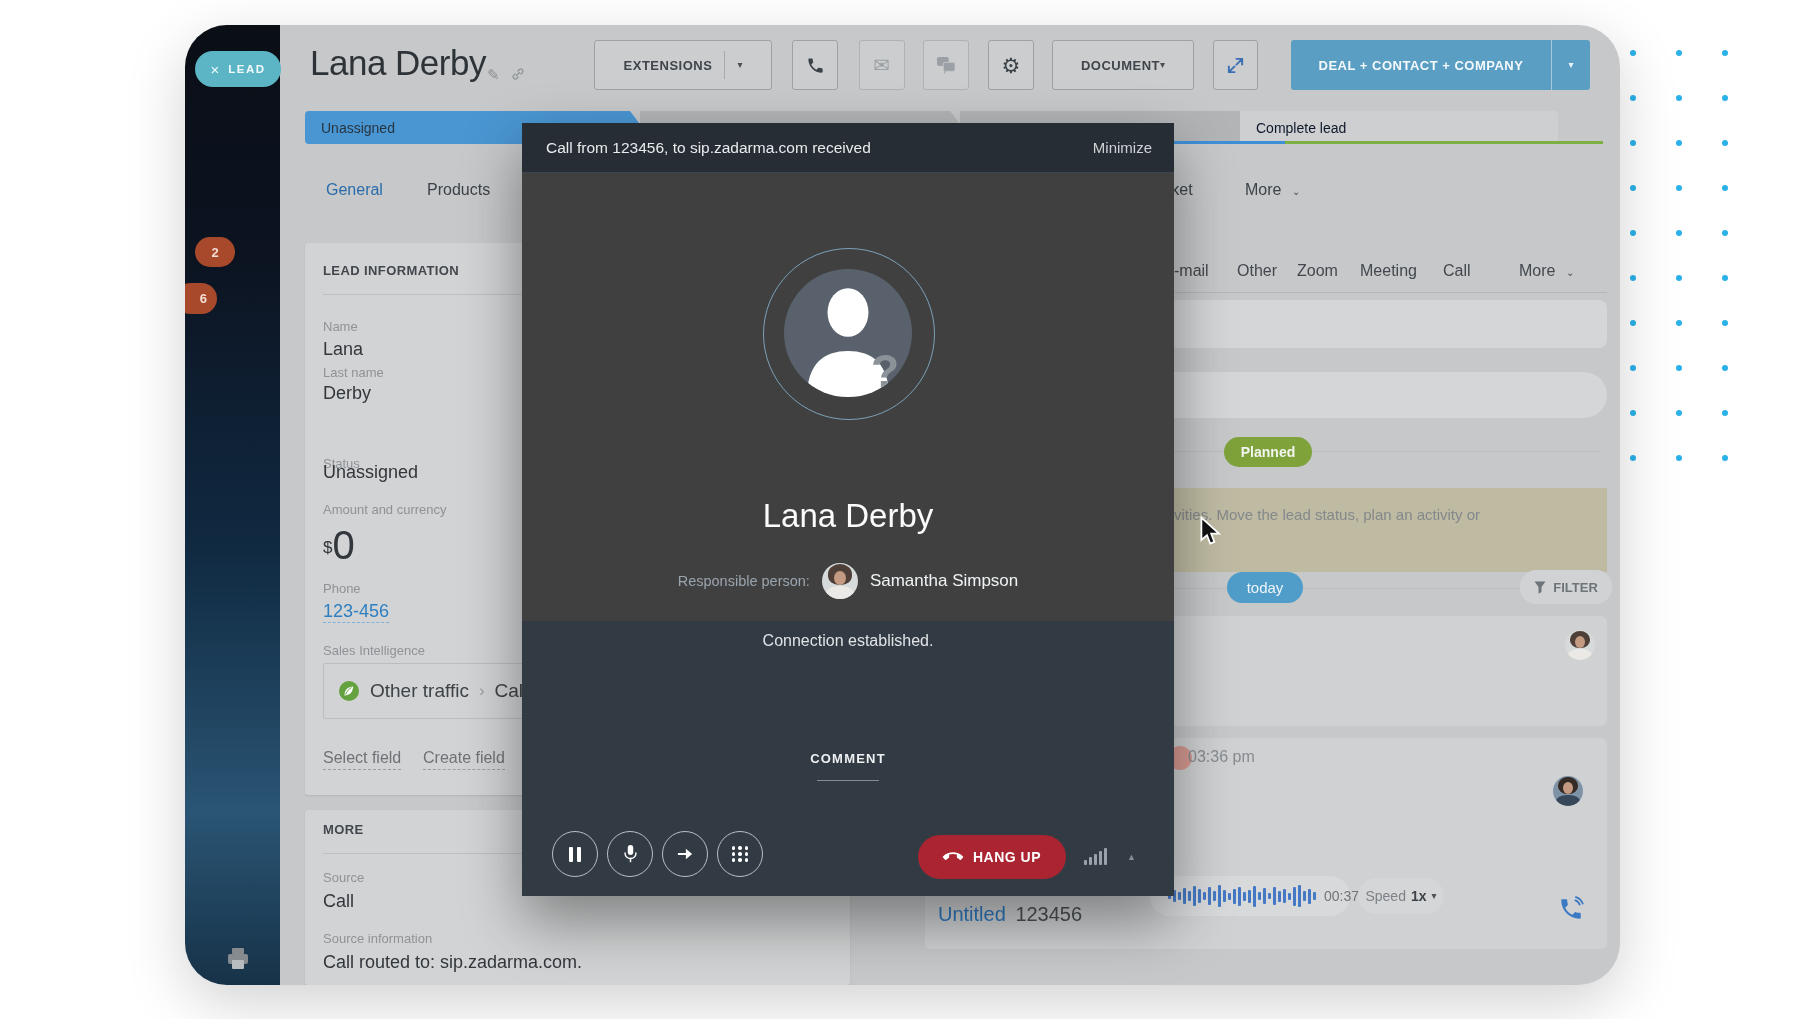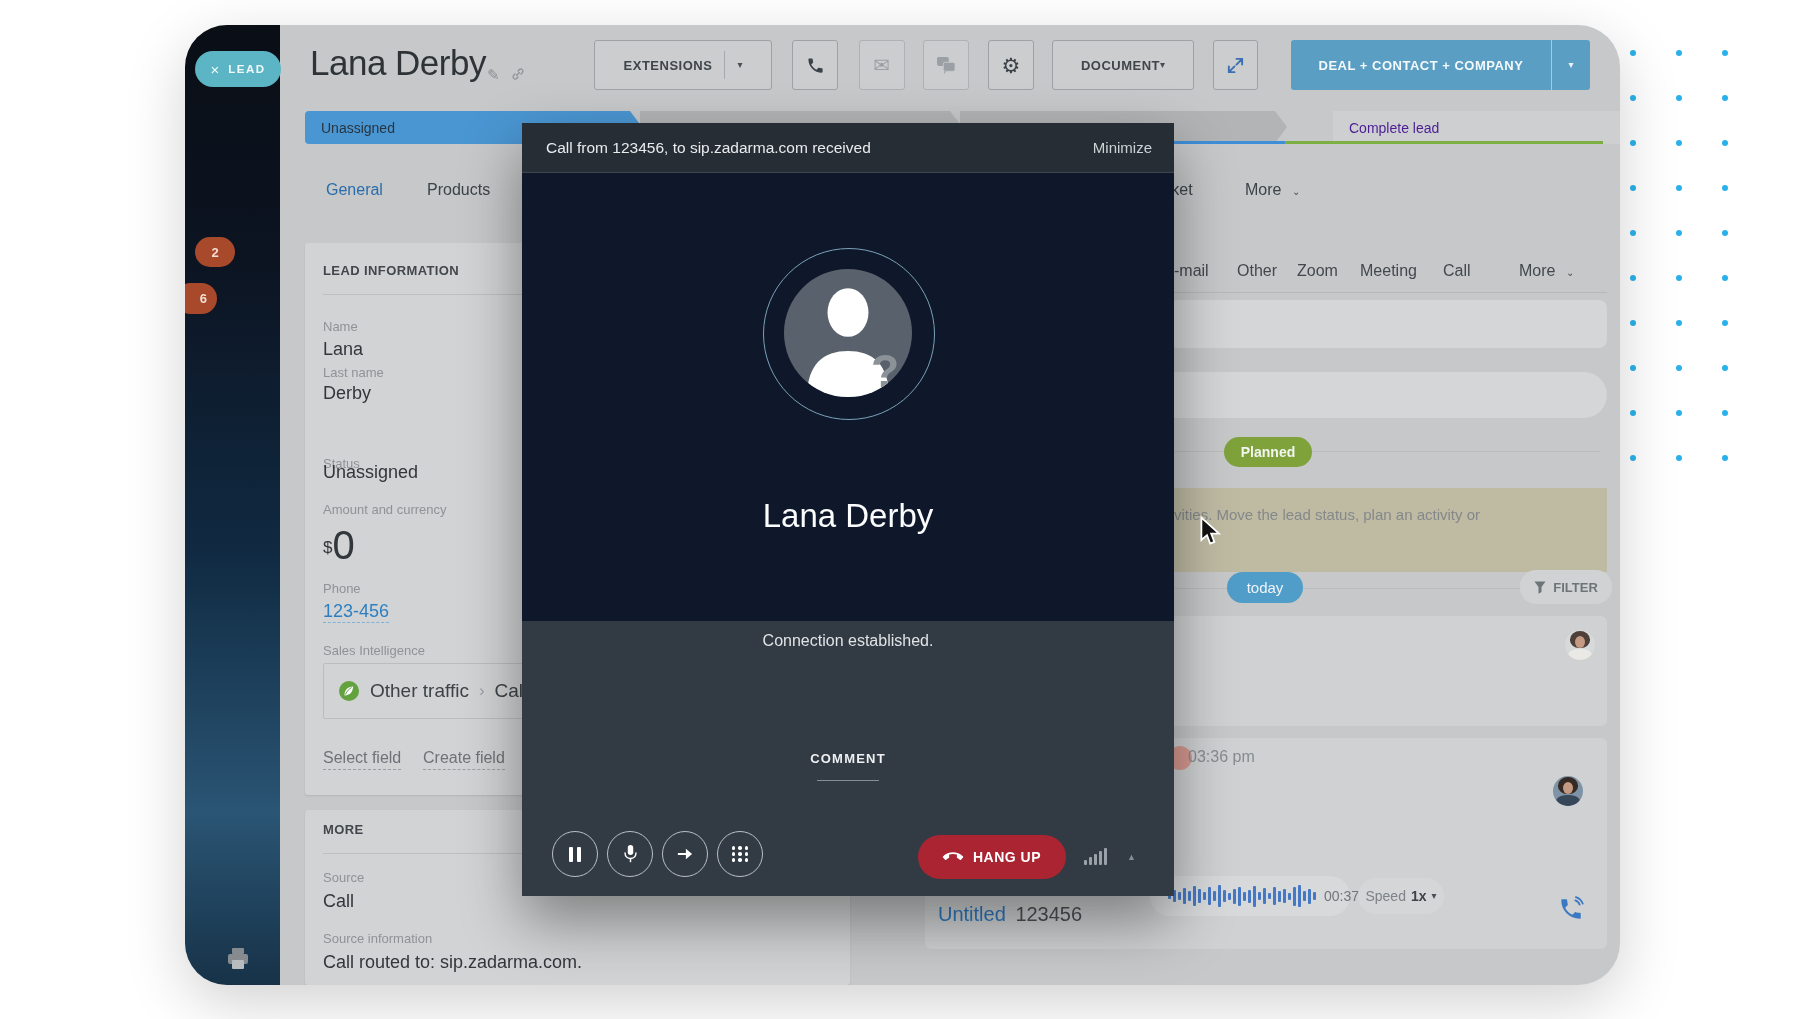--- a/index.html
+++ b/index.html
@@ -32,21 +32,21 @@
   .primary .vsep{background:rgba(255,255,255,.45);height:50px;margin:0}
   .primary .caret{color:#eaf3f8;width:38px;text-align:center}
   
   .stg{position:absolute;top:86px;height:33px;display:flex;align-items:center;padding-left:16px;
        box-sizing:border-box;font-size:14px;color:#273541}
   .stg::after{content:"";position:absolute;left:100%;top:0;border-top:16.5px solid transparent;
               border-bottom:16.5px solid transparent;border-left:12px solid}
   .s1{left:120px;width:325px;background:#4a96d2;border-radius:4px 0 0 4px}.s1::after{border-left-color:#4a96d2}
   .s2{left:455px;width:310px;background:#b2b4b6}.s2::after{border-left-color:#b2b4b6}
   .s3{left:775px;width:315px;background:#b2b4b6}.s3::after{border-left-color:#b2b4b6}
-  .s4{left:1148px;width:318px;background:#cdcfd0;border-radius:0 4px 4px 0;color:#4c1d95}.s4::after{display:none}
+  .s4{left:1055px;width:318px;background:#cdcfd0;border-radius:0 4px 4px 0;color:#0f172a}.s4::after{display:none}
   .ubar{position:absolute;top:116px;height:3px}
   
   .tab{position:absolute;top:156px;font-size:16px;color:#3c4349}
   .tab.active{color:#2a6cab}
   
   .card{position:absolute;background:#d2d3d4;border-radius:3px;box-shadow:0 1px 2px rgba(0,0,0,.10)}
   .sect{position:absolute;left:18px;font-size:13px;font-weight:bold;color:#41474c;letter-spacing:.4px}
   .cdiv{position:absolute;left:18px;right:18px;height:1px;background:#bdbfc1}
   .flbl{position:absolute;left:18px;font-size:13px;color:#8e9397}
   .fval{position:absolute;left:18px;font-size:18px;color:#32373c}
@@ -71,21 +71,21 @@
   .photo .body{position:absolute;bottom:-10%;left:10%;width:80%;height:46%;border-radius:46% 46% 0 0;background:#ebe9e6}
   .photo.man{background:#7e93a5}.photo.man .body{background:#37475a}.photo.man .hair{background:#352a24}
   .player{position:absolute;left:965px;top:851px;width:200px;height:40px;background:#d7d9da;border-radius:20px;
           display:flex;align-items:center;padding:0 14px 0 18px;box-sizing:border-box;gap:8px}
   .wave{display:flex;align-items:center;gap:2px;height:26px}
   .wave span{width:3px;background:#4679c5;border-radius:1px}
   .speed{position:absolute;left:1173px;top:853px;width:86px;height:36px;background:#d4d6d7;border-radius:18px;
          display:flex;align-items:center;justify-content:center;gap:5px;font-size:14px;color:#7d8388}
   .speed b{color:#3c4247}
   
-  .modal{position:absolute;left:337px;top:98px;width:652px;height:773px;background:#0f172a;z-index:50;
+  .modal{position:absolute;left:337px;top:98px;width:652px;height:773px;background:#404040;z-index:50;
          box-shadow:0 25px 60px rgba(0,0,0,.40);border-radius:2px}
   .mhead{position:absolute;left:0;top:0;width:100%;height:50px;background:#262d35;box-sizing:border-box;
          border-bottom:1px solid #3d4650;display:flex;align-items:center;padding:0 22px 0 24px}
   .mhead .ht{font-size:15.5px;color:#e9ebed;flex:1}
   .mhead .mini{font-size:15px;color:#cdd2d5}
   .ring{position:absolute;left:241px;top:125px;width:170px;height:170px;border:1px solid #7aa2b9;border-radius:50%}
   .inner{position:absolute;left:262px;top:146px;width:128px;height:128px;border-radius:50%;background:#59626c;overflow:hidden}
   .mname{position:absolute;left:0;top:374px;width:100%;text-align:center;font-size:33px;font-weight:300;color:#fbfcfd}
   .resp{position:absolute;left:0;top:440px;width:100%;display:flex;align-items:center;justify-content:center;gap:12px}
   .resp .rl{font-size:14.5px;color:#9aa4ae}
@@ -385,20 +385,29 @@
       <div class="inner">
         <svg width="128" height="128" viewBox="0 0 100 100">
           <ellipse cx="50" cy="34" rx="16" ry="19" fill="#fff"></ellipse>
           <path d="M18 100c0-26 13-36 32-36s32 10 32 36z" fill="#fff"></path>
           <text x="68" y="92" font-size="36" font-weight="bold" fill="#8b9298" font-family="Liberation Sans, DejaVu Sans, sans-serif">?</text>
         </svg>
       </div>
 
       <div class="mname">Lana Derby</div>
 
+      <div class="resp">
+        <span class="rl">Responsible person:</span>
+        <span class="photo" style="width:36px;height:36px;display:inline-block">
+          <span class="hair" style="position:absolute"></span>
+            <span class="face" style="position:absolute"></span>
+            <span class="body" style="position:absolute"></span>
+        </span>
+        <span class="rn">Samantha Simpson</span>
+      </div>
 
       <div class="mlow"></div>
       <div class="mrow" style="top:509px;font-size:16px;color:#e1e4e6">Connection established.</div>
       <div class="mrow" style="top:628px;font-size:13px;font-weight:bold;letter-spacing:1.2px;color:#eef0f2">COMMENT</div>
       <div class="comul"></div>
 
       <div class="ctrl" style="left:30px">
         <span class="pause">
             <i></i>
             <i></i>

